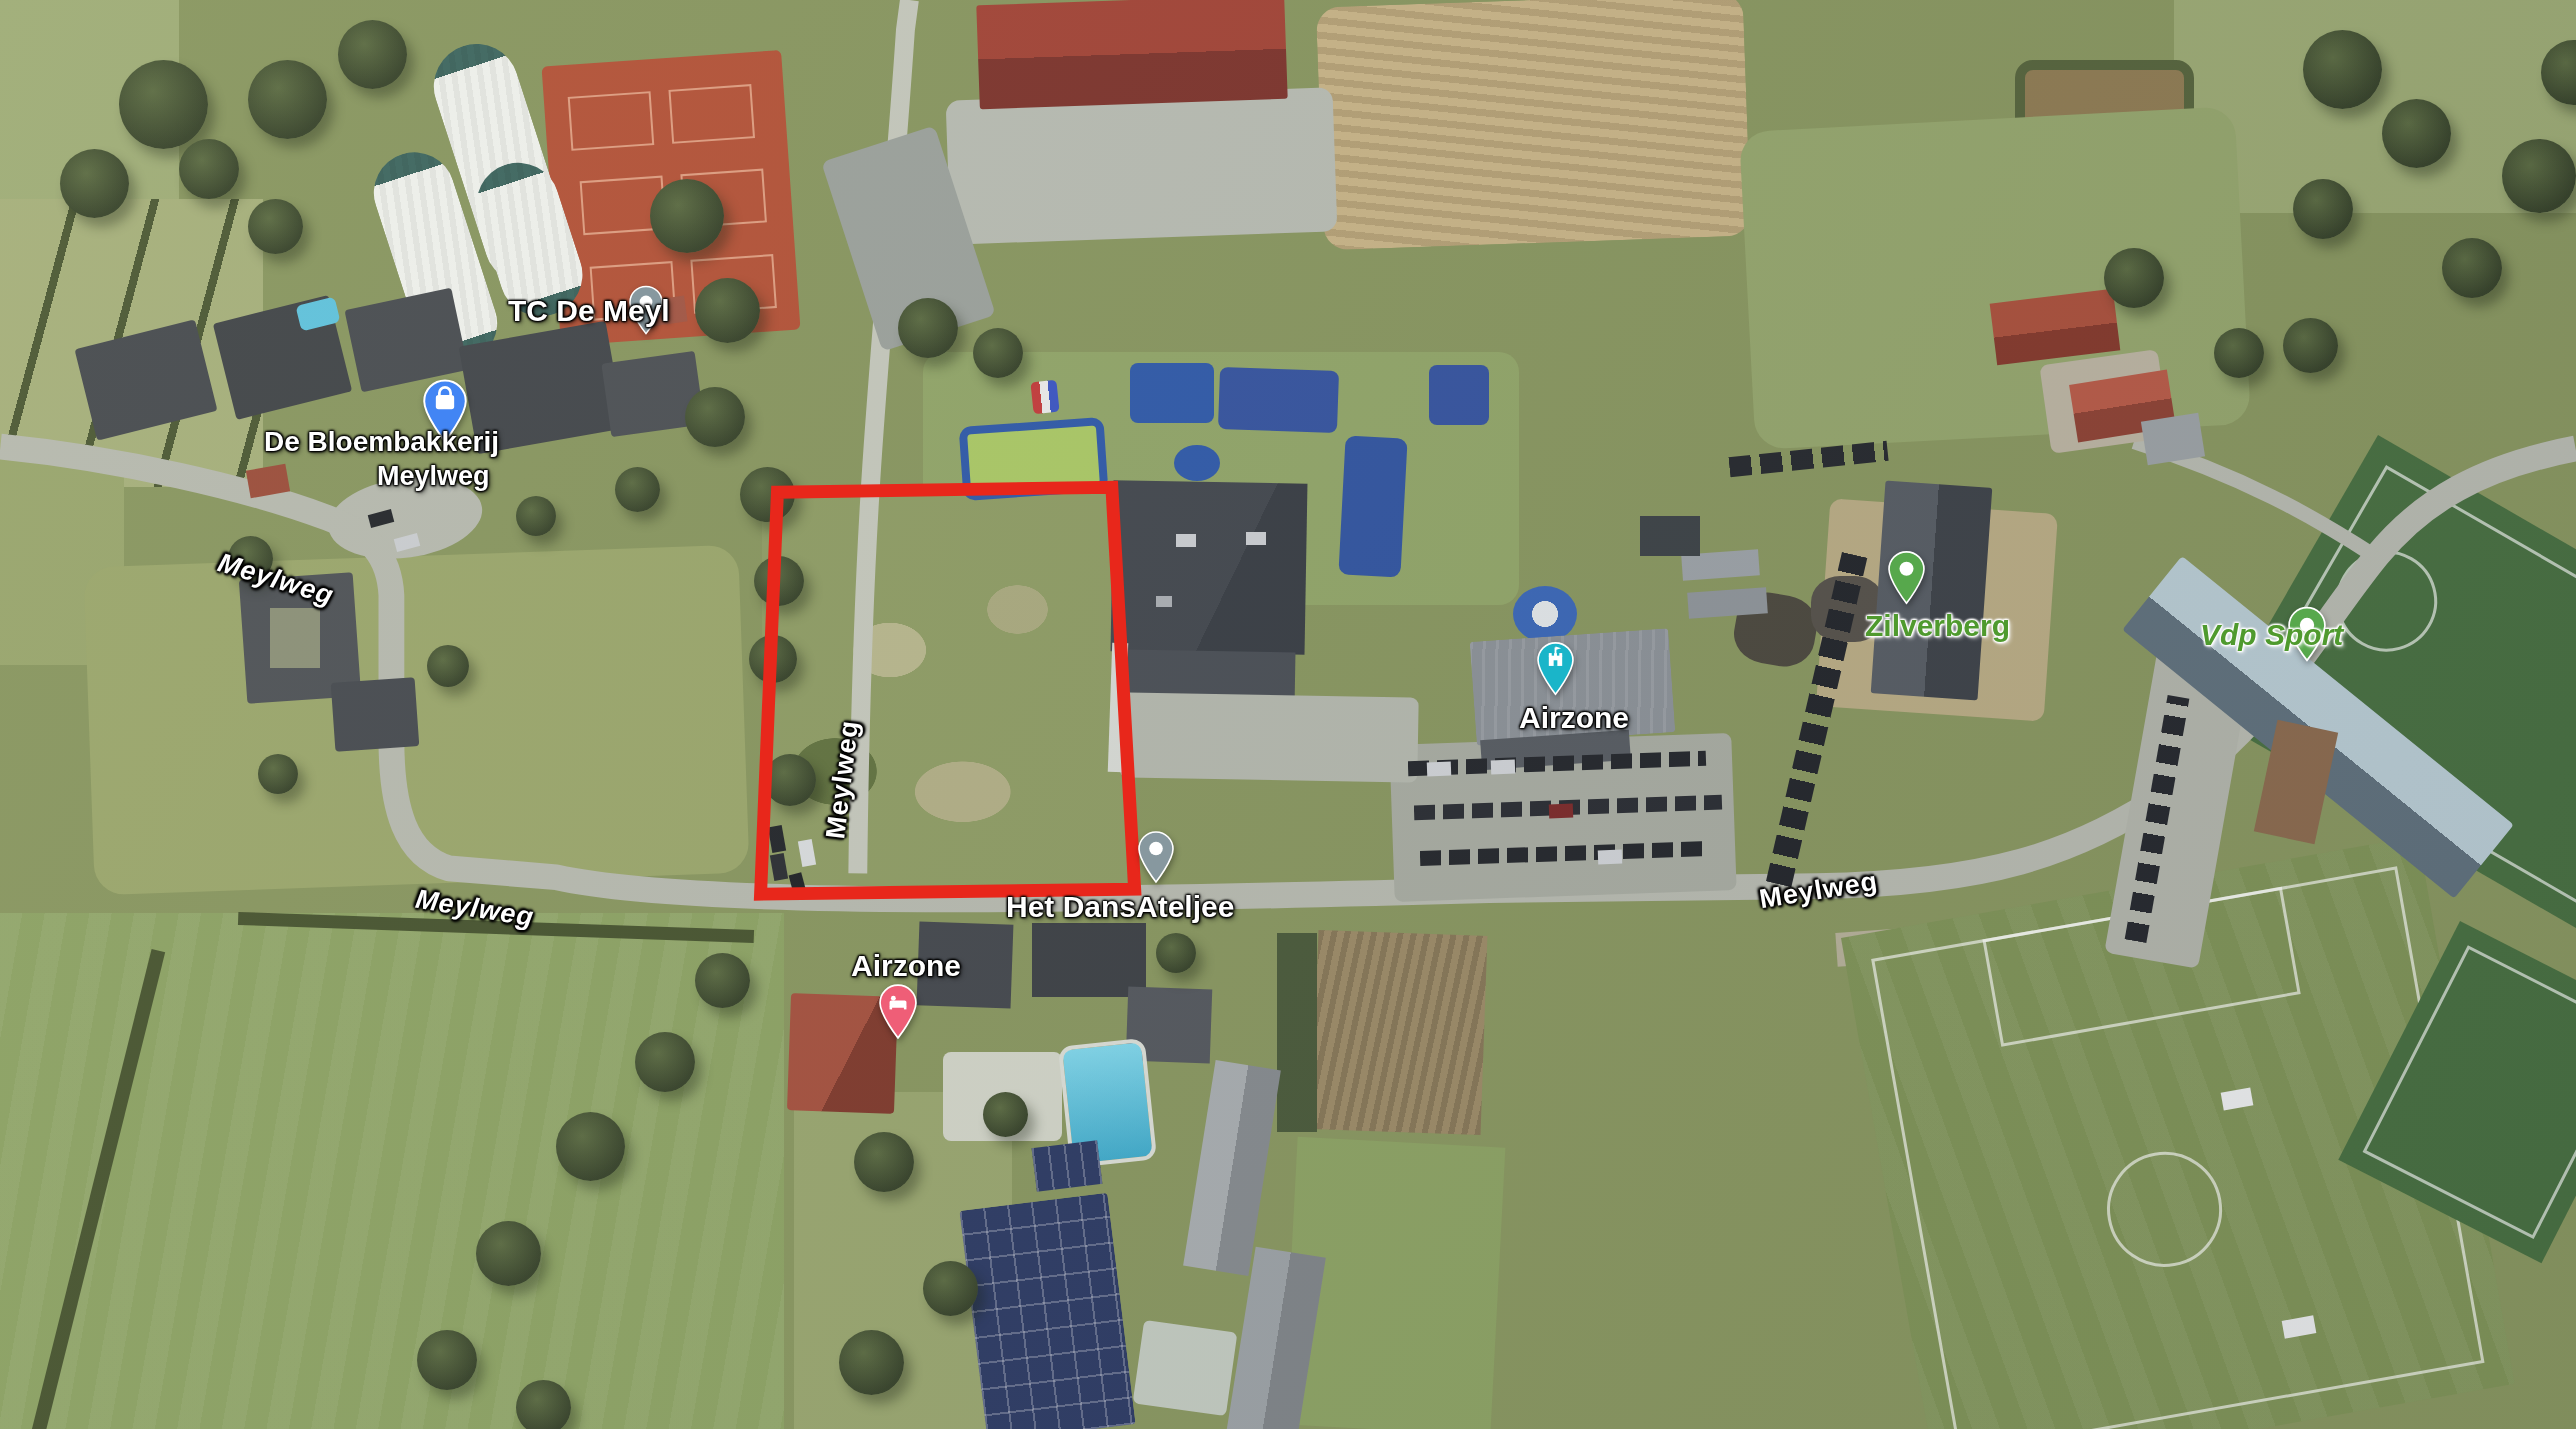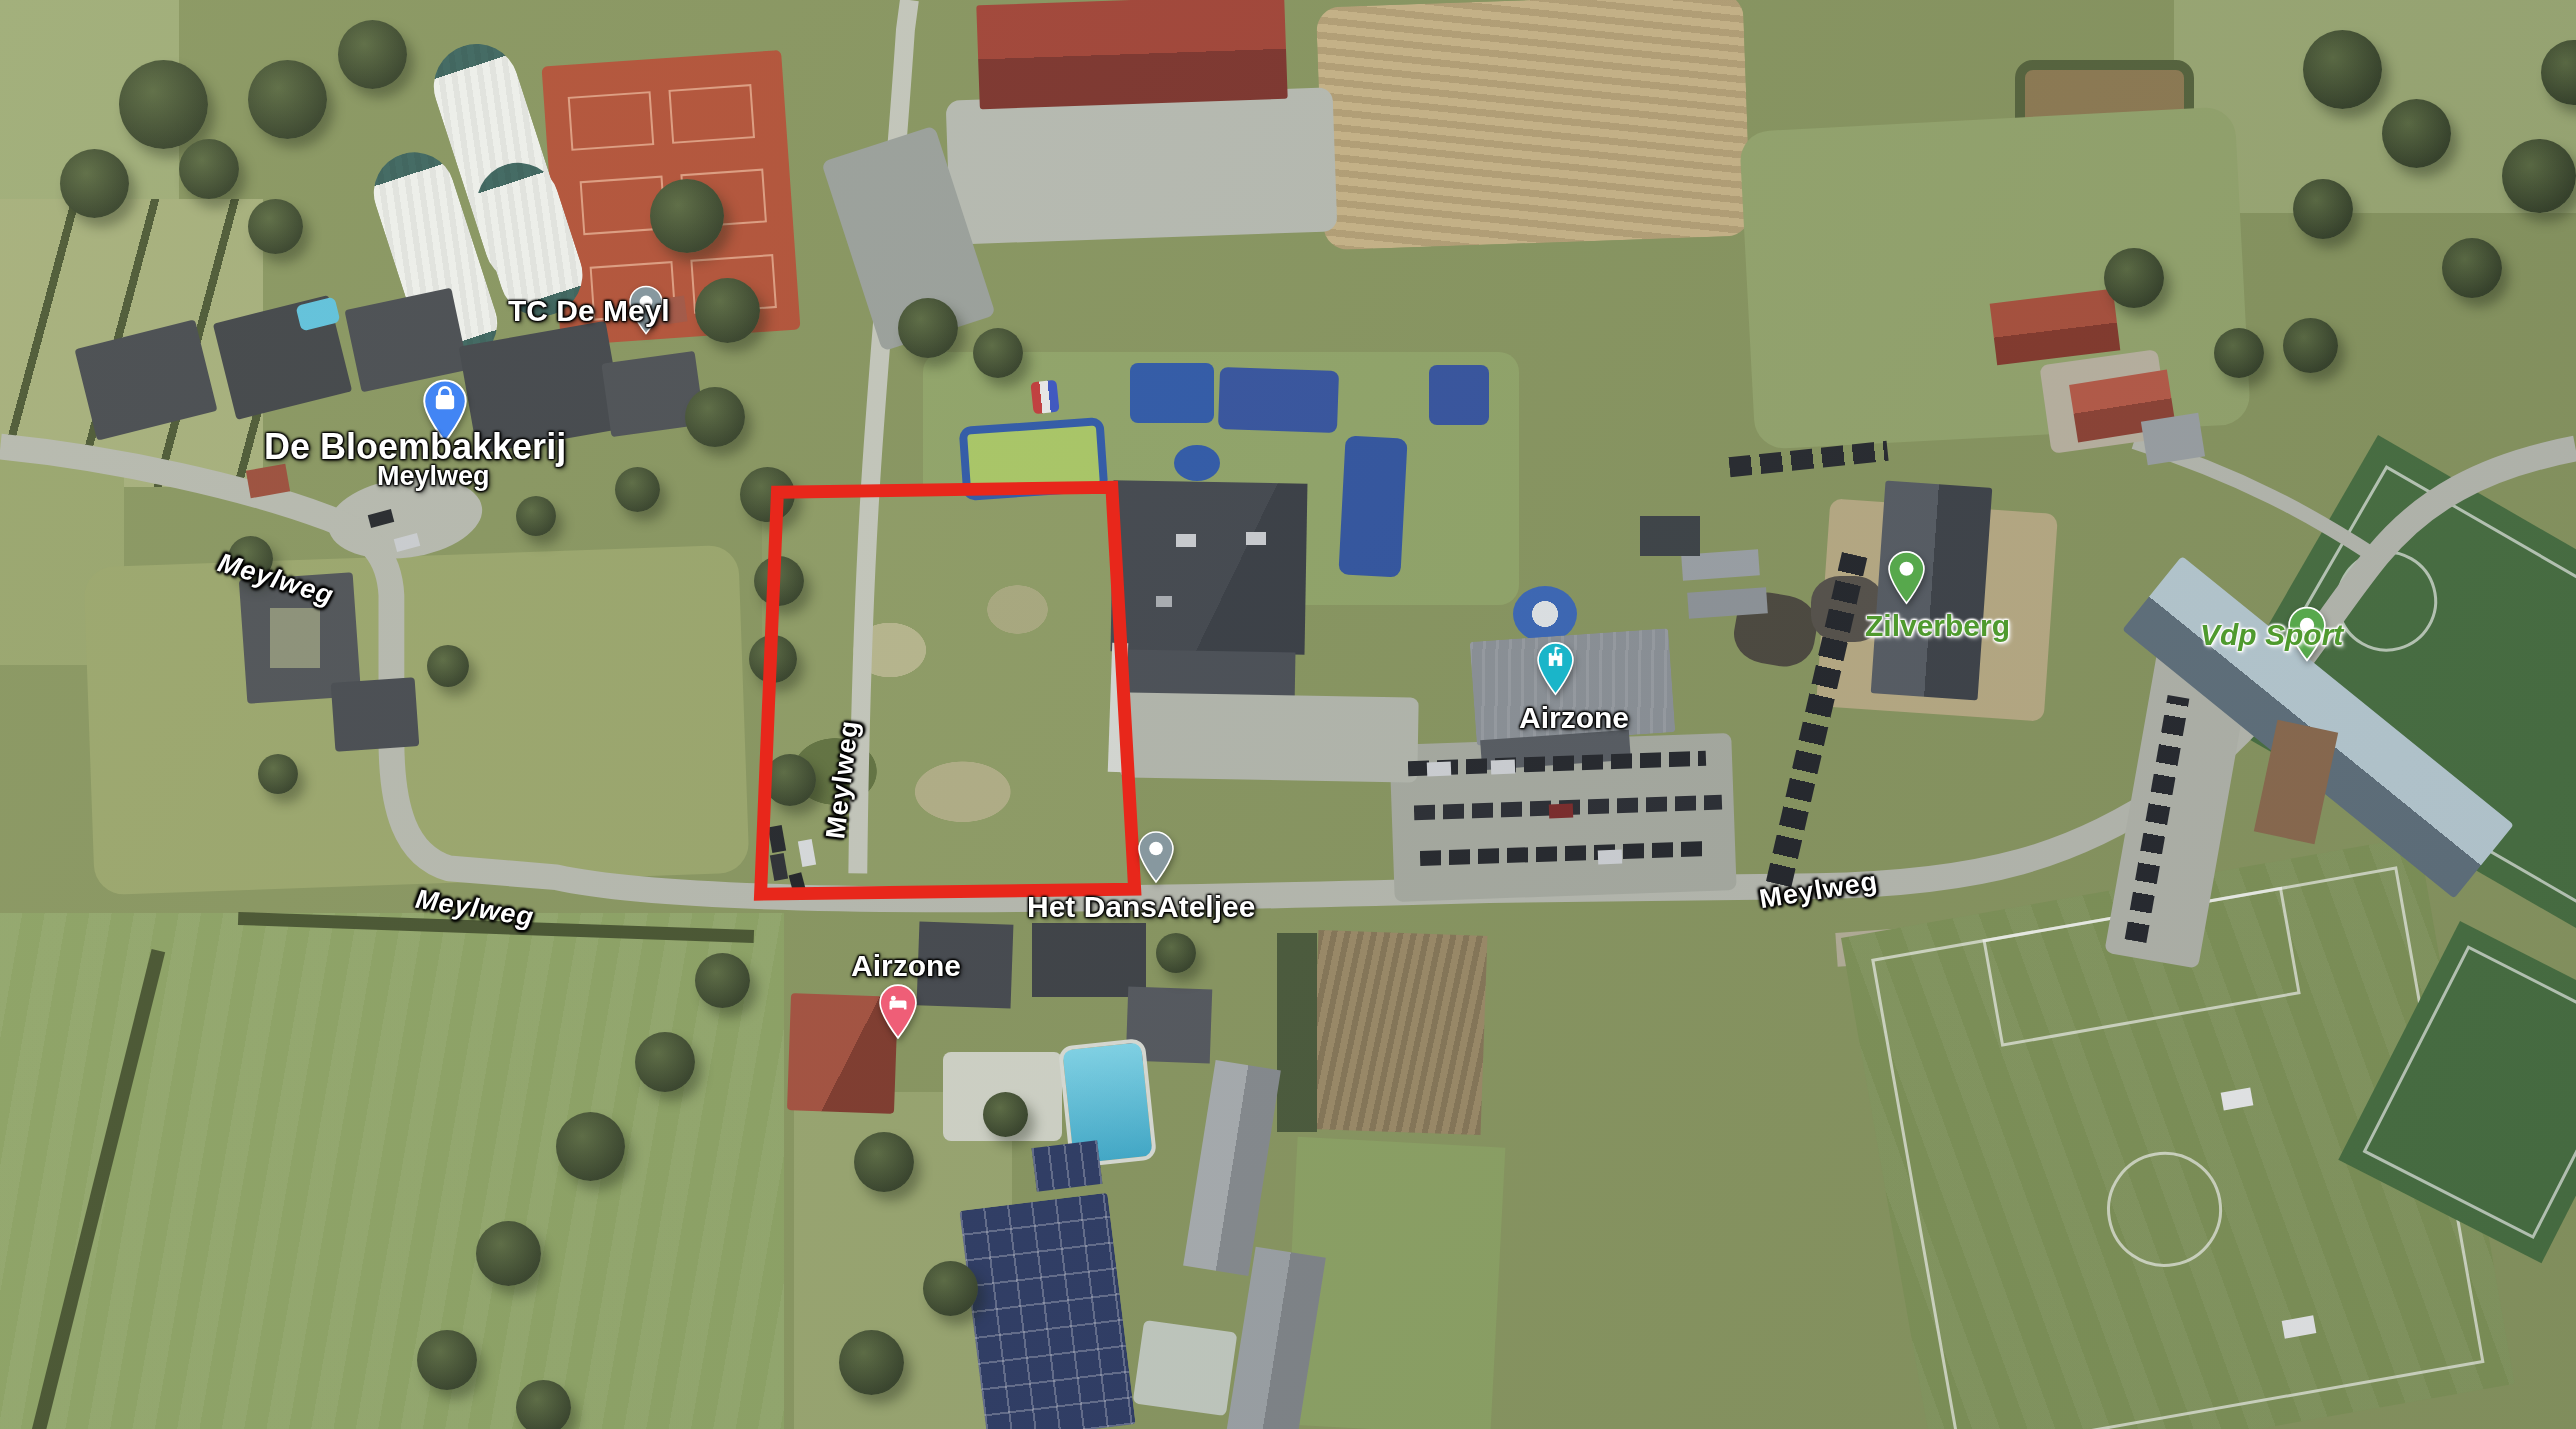--- a/index.html
+++ b/index.html
@@ -218,28 +218,28 @@
     <path d="M18 1C8.6 1 1 8.6 1 18c0 11.3 17 33 17 33s17-21.7 17-33C35 8.6 27.4 1 18 1z" stroke="#fff" stroke-width="1.6" fill="#87989f"></path>
     <circle cx="18" cy="17.5" r="6.8" fill="#fff"></circle>
   </svg>
   <div class="lbl" style="left: 508px; top: 294px; color: rgb(255, 255, 255);">TC De Meyl</div>
 
   <svg class="pin" style="left:423px;top:379px;" width="44" height="64" viewBox="0 0 36 52">
     <path d="M18 1C8.6 1 1 8.6 1 18c0 11.3 17 33 17 33s17-21.7 17-33C35 8.6 27.4 1 18 1z" stroke="#fff" stroke-width="1.6" fill="#4285f4"></path>
     <path d="M13.4 13.2v-2a4.6 4.6 0 0 1 9.2 0v2" fill="none" stroke="#fff" stroke-width="2.2"></path>
     <rect x="10.5" y="13" width="15" height="11.5" rx="2.2" fill="#fff"></rect>
   </svg>
-  <div class="lbl" style="left: 264px; top: 426px; width: 224px; text-align: center; font-size: 36px; color: rgb(255, 255, 255);">De Bloembakkerij</div>
+  <div class="lbl" style="left: 264px; top: 426px; width: 224px; text-align: center; font-size: 28px; color: rgb(255, 255, 255);">De Bloembakkerij</div>
   <div class="lbl" style="left: 377px; top: 461px; width: 111px; text-align: center; font-size: 27px; color: rgb(255, 255, 255);">Meylweg</div>
 
   <svg class="pin" style="left:1138px;top:830px;" width="36" height="54" viewBox="0 0 36 52">
     <path d="M18 1C8.6 1 1 8.6 1 18c0 11.3 17 33 17 33s17-21.7 17-33C35 8.6 27.4 1 18 1z" stroke="#fff" stroke-width="1.6" fill="#87989f"></path>
     <circle cx="18" cy="17.5" r="6.8" fill="#fff"></circle>
   </svg>
-  <div class="lbl" style="left: 1006px; top: 890px; color: rgb(255, 255, 255); margin-left: 21px;">Het DansAteljee</div>
+  <div class="lbl" style="left: 1006px; top: 890px; color: rgb(255, 255, 255);">Het DansAteljee</div>
 
   <svg class="pin" style="left:879px;top:983px;" width="38" height="57" viewBox="0 0 36 52">
     <path d="M18 1C8.6 1 1 8.6 1 18c0 11.3 17 33 17 33s17-21.7 17-33C35 8.6 27.4 1 18 1z" stroke="#fff" stroke-width="1.6" fill="#ef5e77"></path>
     <rect x="10" y="15.5" width="16" height="7" rx="1.6" fill="#fff"></rect>
     <circle cx="13.6" cy="13.4" r="2.3" fill="#fff"></circle>
     <rect x="10" y="21" width="2.4" height="3" fill="#fff"></rect>
     <rect x="23.6" y="21" width="2.4" height="3" fill="#fff"></rect>
   </svg>
   <div class="lbl" style="left: 851px; top: 949px; color: rgb(255, 255, 255);">Airzone</div>
 

